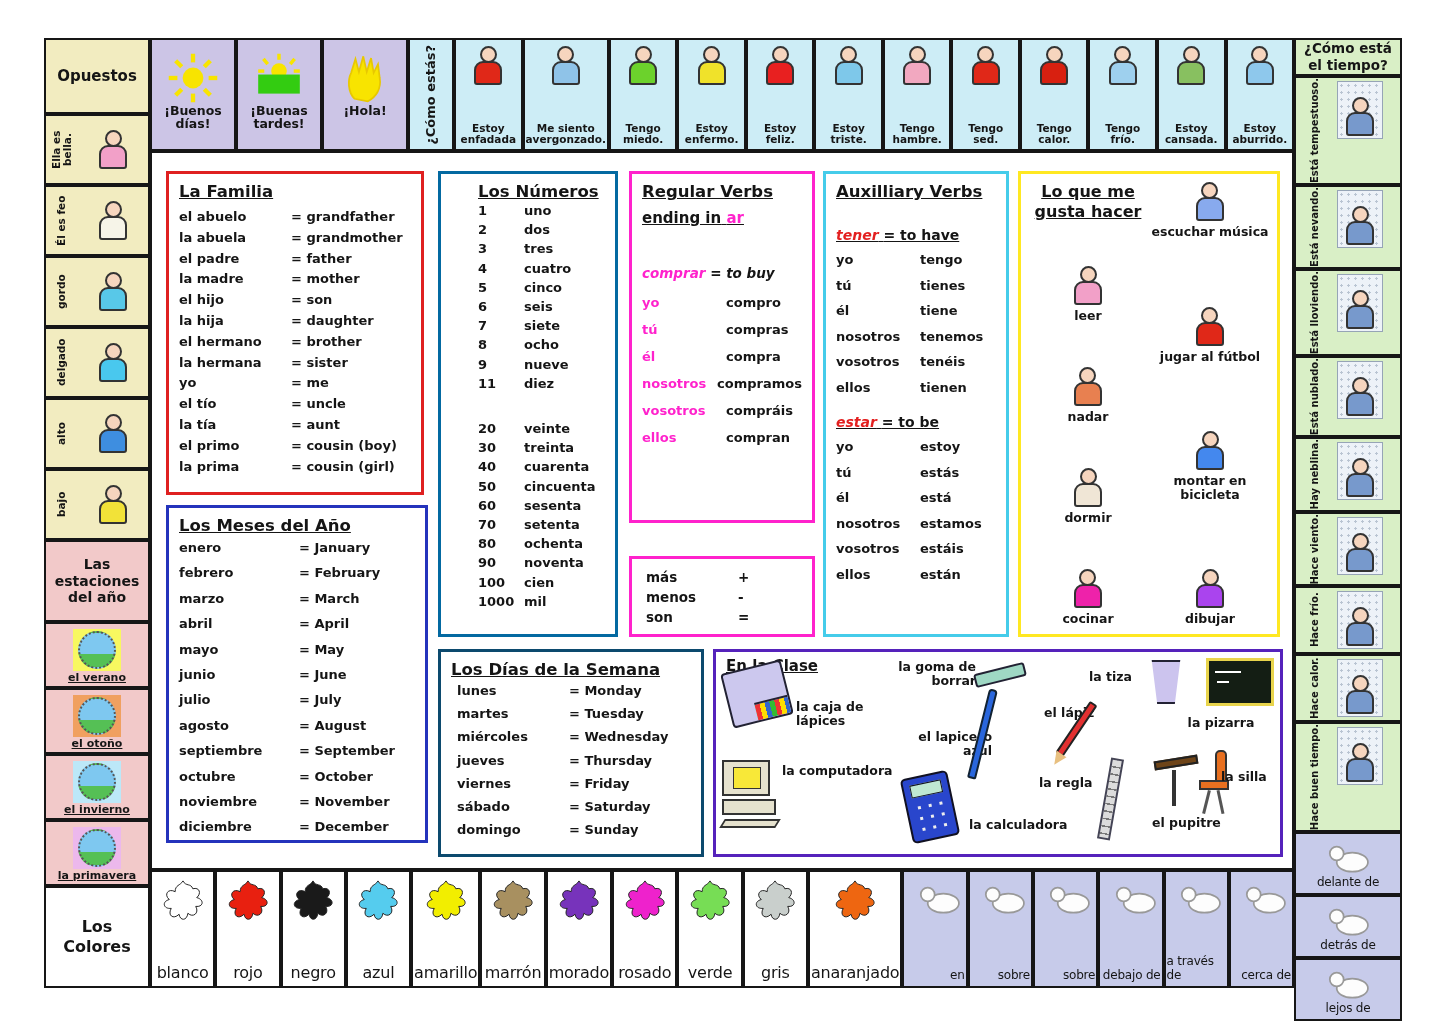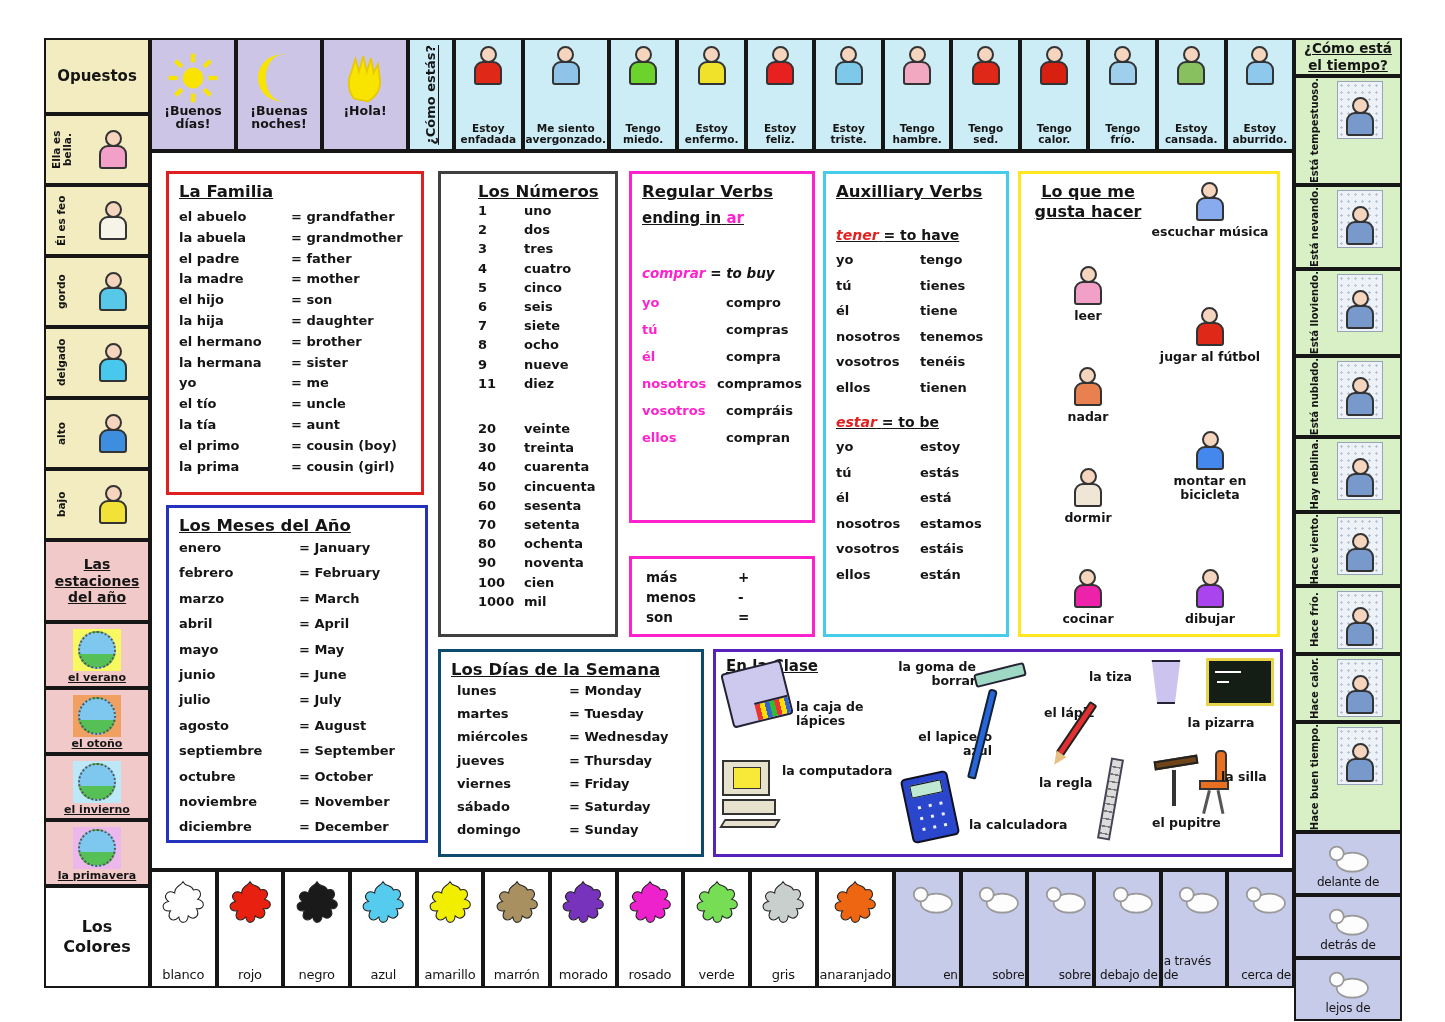--- a/index.html
+++ b/index.html
@@ -3,21 +3,21 @@
 <meta charset="utf-8">
 <style>
   * { box-sizing: border-box; margin: 0; padding: 0; }
   html,body { width:1445px; height:1022px; background:#fff; }
   body { font-family:"DejaVu Sans","Liberation Sans",sans-serif; font-weight:700; color:#151515; }
 
   .sheet { position:absolute; left:44px; top:38px; width:1358px; height:950px; display:flex; }
   .cell { border:2px solid #161616; }
   .rep { display:contents; }
   .vtext { writing-mode:vertical-rl; transform:rotate(180deg); text-align:center; line-height:1.05; }
-  .u { text-decoration:underline; }
+  .u { }
 
   
   .col-left { width:106px; display:flex; flex-direction:column; }
   .opuestos-header { height:76px; background:#F2ECC0; display:flex; align-items:center; justify-content:center; font-size:15px; }
   .opp-cell { height:71px; background:#F2ECC0; display:flex; }
   .opp-label { width:32px; font-size:10.5px; display:flex; align-items:center; justify-content:center; }
   .opp-art { flex:1; display:flex; align-items:center; justify-content:center; }
   .est-header { height:82px; background:#F2C9C9; display:flex; align-items:center; justify-content:center; text-align:center; font-size:14px; line-height:1.2; }
   .season-cell { height:66px; background:#F2C9C9; display:flex; flex-direction:column; align-items:center; justify-content:flex-end; padding-bottom:2px; }
   .season-art { width:48px; height:42px; background:var(--sq,#EEE); display:flex; align-items:center; justify-content:center; margin-top:2px; }
@@ -51,21 +51,21 @@
   .panel-familia .p-title { margin-bottom:6px; }
   .wr-es { width:112px; }
   .wr-en { flex:1; }
 
   
   .panel-meses { left:14px; top:352px; width:262px; height:338px; border:3px solid #2433BC; }
   .panel-meses .wordrow { line-height:25.4px; }
   .panel-meses .wr-es { width:120px; }
 
   
-  .panel-numeros { left:286px; top:18px; width:180px; height:466px; border:3px solid #404040;padding-left:37px; }
+  .panel-numeros { left:286px; top:18px; width:180px; height:466px; border:3px solid #0369a1;padding-left:37px; }
   .numrow { display:flex; font-size:13px; line-height:19.2px; }
   .nr-num { width:46px; }
   .numlist .numrow:nth-child(11) { margin-top:26px; }
 
   
   .panel-regular { left:477px; top:18px; width:186px; height:352px; border:3px solid #FF22CC; }
   .rv-sub { font-size:15px; margin-top:8px; text-decoration:underline; }
   .magenta { color:#FF22CC; }
   .red { color:#E32020; }
   .rv-inf { font-size:13.5px; font-style:italic; margin-top:38px; }
@@ -143,21 +143,21 @@
   .chair-seat { position:absolute; right:4px; top:30px; width:30px; height:10px; background:#E87020; border:2px solid #333; }
   .chair-leg { position:absolute; left:16px; top:40px; width:3px; height:24px; background:#555; transform:rotate(14deg); }
   .chair-leg2 { position:absolute; left:30px; top:40px; width:3px; height:24px; background:#555; transform:rotate(-12deg); }
   .icon-desk { left:438px; top:98px; width:48px; height:64px; }
   .desk-top { position:absolute; top:8px; left:0; width:44px; height:9px; background:#6E4418; border:2px solid #222; transform:rotate(-9deg); }
   .desk-leg { position:absolute; top:20px; left:18px; width:4px; height:36px; background:#333; }
 
   
   .bottom-row { height:118px; display:flex; }
   .color-cell { flex:1; background:#fff; display:flex; flex-direction:column; align-items:center; justify-content:space-between; padding:5px 1px 4px; }
-  .color-label { font-size:13px; font-weight:400; letter-spacing:-0.2px;margin-top:37px; }
+  .color-label { font-size:16px; font-weight:400; letter-spacing:-0.2px;margin-top:37px; }
   .prep-cell { flex:1; background:#C7CBEA; display:flex; flex-direction:column; align-items:flex-end; justify-content:space-between; padding:8px 1px 4px; }
   .prep-label { font-size:12px; font-weight:400; letter-spacing:-0.2px; }
 
   
   .col-right { width:108px; display:flex; flex-direction:column; }
   .tiempo-header { height:72px; background:#D9EFC6; display:flex; align-items:center; justify-content:center; text-align:center; font-size:13.5px; line-height:1.25; }
   .weather-cell { flex:1; background:#D9EFC6; display:flex; }
   .weather-label { width:38px; font-size:10px; display:flex; align-items:center; justify-content:center; }
   .pos-cell { height:69px; background:#C7CBEA; display:flex; flex-direction:column; align-items:center; justify-content:space-between; padding:5px 1px 4px; }
 </style>
@@ -284,23 +284,31 @@
               <line x1="43" y1="43" x2="50" y2="50"></line>
             <line x1="10" y1="50" x2="17" y2="43"></line>
               <line x1="43" y1="17" x2="50" y2="10"></line>
           </g>
           <circle cx="30" cy="30" r="12" fill="#F8E400"></circle>
         </svg>
         <div class="greet-label">¡Buenos días!</div>
       </div>
       <div class="cell greet-cell">
         <svg width="54" height="52" viewBox="0 0 60 60">
-          <path d="M40 4 A27 27 0 1 0 40 56 A20 27 0 1 1 40 4 Z" fill="#F8E400"></path>
+          <g stroke="#F8E400" stroke-width="4">
+            <line x1="30" y1="2" x2="30" y2="9"></line>
+              <line x1="12" y1="8" x2="17" y2="14"></line>
+              <line x1="48" y1="8" x2="43" y2="14"></line>
+            <line x1="6" y1="22" x2="13" y2="22"></line>
+              <line x1="54" y1="22" x2="47" y2="22"></line>
+          </g>
+          <circle cx="30" cy="22" r="9" fill="#F8E400"></circle>
+          <rect x="6" y="26" width="48" height="22" fill="#33CC11"></rect>
         </svg>
-        <div class="greet-label">¡Buenas noches!</div>
+        <div class="greet-label">¡Buenas tardes!</div>
       </div>
       <div class="cell greet-cell">
         <svg width="54" height="52" viewBox="0 0 60 60">
           <path d="M18 54 C10 46 10 32 14 24 L19 8 L23 23 L28 5 L32 23 L37 7 L40 24 L45 14 L47 30 C49 42 43 52 33 57 Z" fill="#F8E400" stroke="#E8C800" stroke-width="2"></path>
         </svg>
         <div class="greet-label">¡Hola!</div>
       </div>
       <div class="cell ce-header">
         <span class="vtext u">¿Cómo estás?</span>
       </div>

